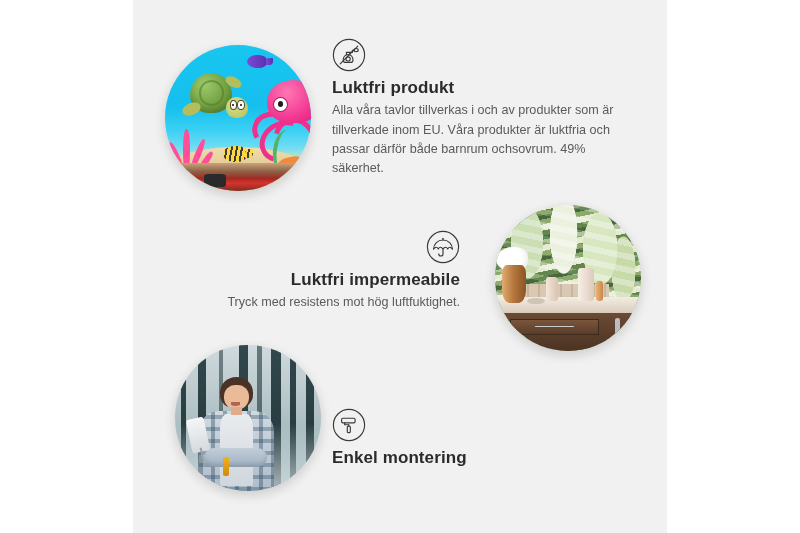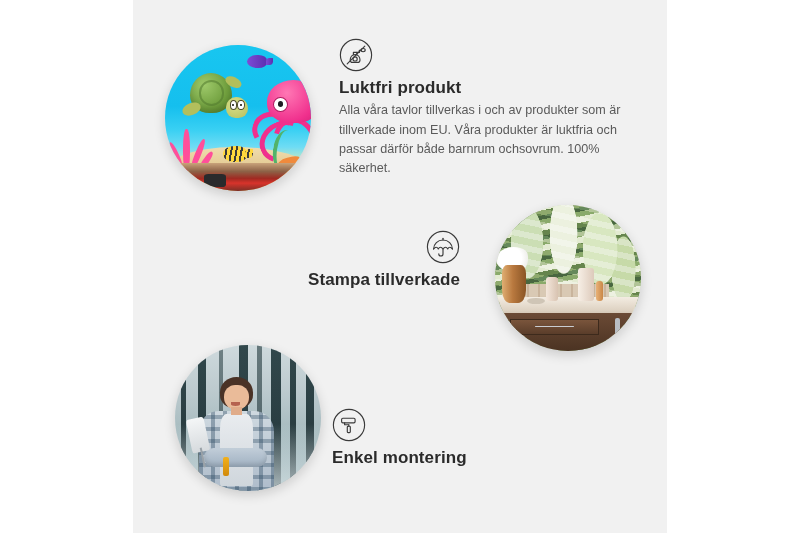--- a/index.html
+++ b/index.html
@@ -217,48 +217,49 @@
       </div>
       <div class="seagrass"></div>
       <div class="starfish"></div>
       <div class="fishy f-yellow"></div>
       <div class="fishy f-yellow2"></div>
       <div class="fishy f-purple"></div>
       <div class="sea-strip"></div>
     </div>
   </div>
 
-  <div class="block" style="left:339px;top:38px;width:290px;">
+  <div class="block" style="left:332px;top:38px;width:290px;">
     <span class="icon-wrap">
       <svg viewBox="0 0 34 34" fill="none" stroke="#3a3a3a" stroke-width="1.15" stroke-linecap="round" stroke-linejoin="round">
         <circle cx="17" cy="17" r="15.6"></circle>
         <path d="M11.2 21.9c0-3.0 2.1-5.3 4.9-5.3s4.9 2.3 4.9 5.3c0 1.5-1 2.5-2.3 2.5h-5.2c-1.3 0-2.3-1-2.3-2.5z"></path>
         <path d="M14.4 16.6v-2.3h3.4v2.3"></path>
         <path d="M17.8 14.3h2.5"></path>
         <path d="M20.3 14.3v-2.0h2.1"></path>
         <ellipse cx="24.1" cy="12.1" rx="2.1" ry="1.6"></ellipse>
         <circle cx="16.1" cy="20.9" r="2.1"></circle>
         <path d="M8.2 25.8L25.8 8.2"></path>
       </svg>
     </span>
     <h3 class="f-title">Luktfri produkt</h3>
-    <p class="f-desc">Alla våra tavlor tillverkas i och av produkter som är tillverkade inom EU. Våra produkter är luktfria och passar därför både barnrum ochsovrum. 100% säkerhet.</p>
+    <p class="f-desc">Alla våra tavlor tillverkas i och av produkter som är tillverkade inom EU. Våra produkter är luktfria och passar därför både barnrum ochsovrum. 49% säkerhet.</p>
   </div>
 
   <div class="block align-right" style="left:200px;top:230px;width:260px;">
     <span class="icon-wrap">
       <svg viewBox="0 0 34 34" fill="none" stroke="#3a3a3a" stroke-width="1.15" stroke-linecap="round" stroke-linejoin="round">
         <circle cx="17" cy="17" r="15.6"></circle>
         <path d="M7.6 19.0c0-5.2 4.2-9.0 9.4-9.0s9.4 3.8 9.4 9.0"></path>
         <path d="M7.6 19.0c1.6-2.4 3.5-2.4 4.7 0 1.2-2.4 3.1-2.4 4.7 0 1.6-2.4 3.5-2.4 4.7 0 1.2-2.4 3.1-2.4 4.7 0"></path>
         <path d="M17 10.0V8.3"></path>
         <path d="M17 19.0v4.9c0 1.2-1 2.1-2.1 2.1s-2.1-.9-2.1-2.1"></path>
       </svg>
     </span>
-    <h3 class="f-title">Stampa tillverkade</h3>
+    <h3 class="f-title">Luktfri impermeabile</h3>
+    <p class="f-desc">Tryck med resistens mot hög luftfuktighet.</p>
   </div>
 
   <div class="photo" style="left:495px;top:205px;width:146px;height:146px;">
     <div class="inner">
       <div class="bath-wall"></div>
       <div class="bath-splash"></div>
       <div class="bath-counter"></div>
       <div class="bath-cab">
         <span class="drw"></span>
           <span class="hdl"></span>

